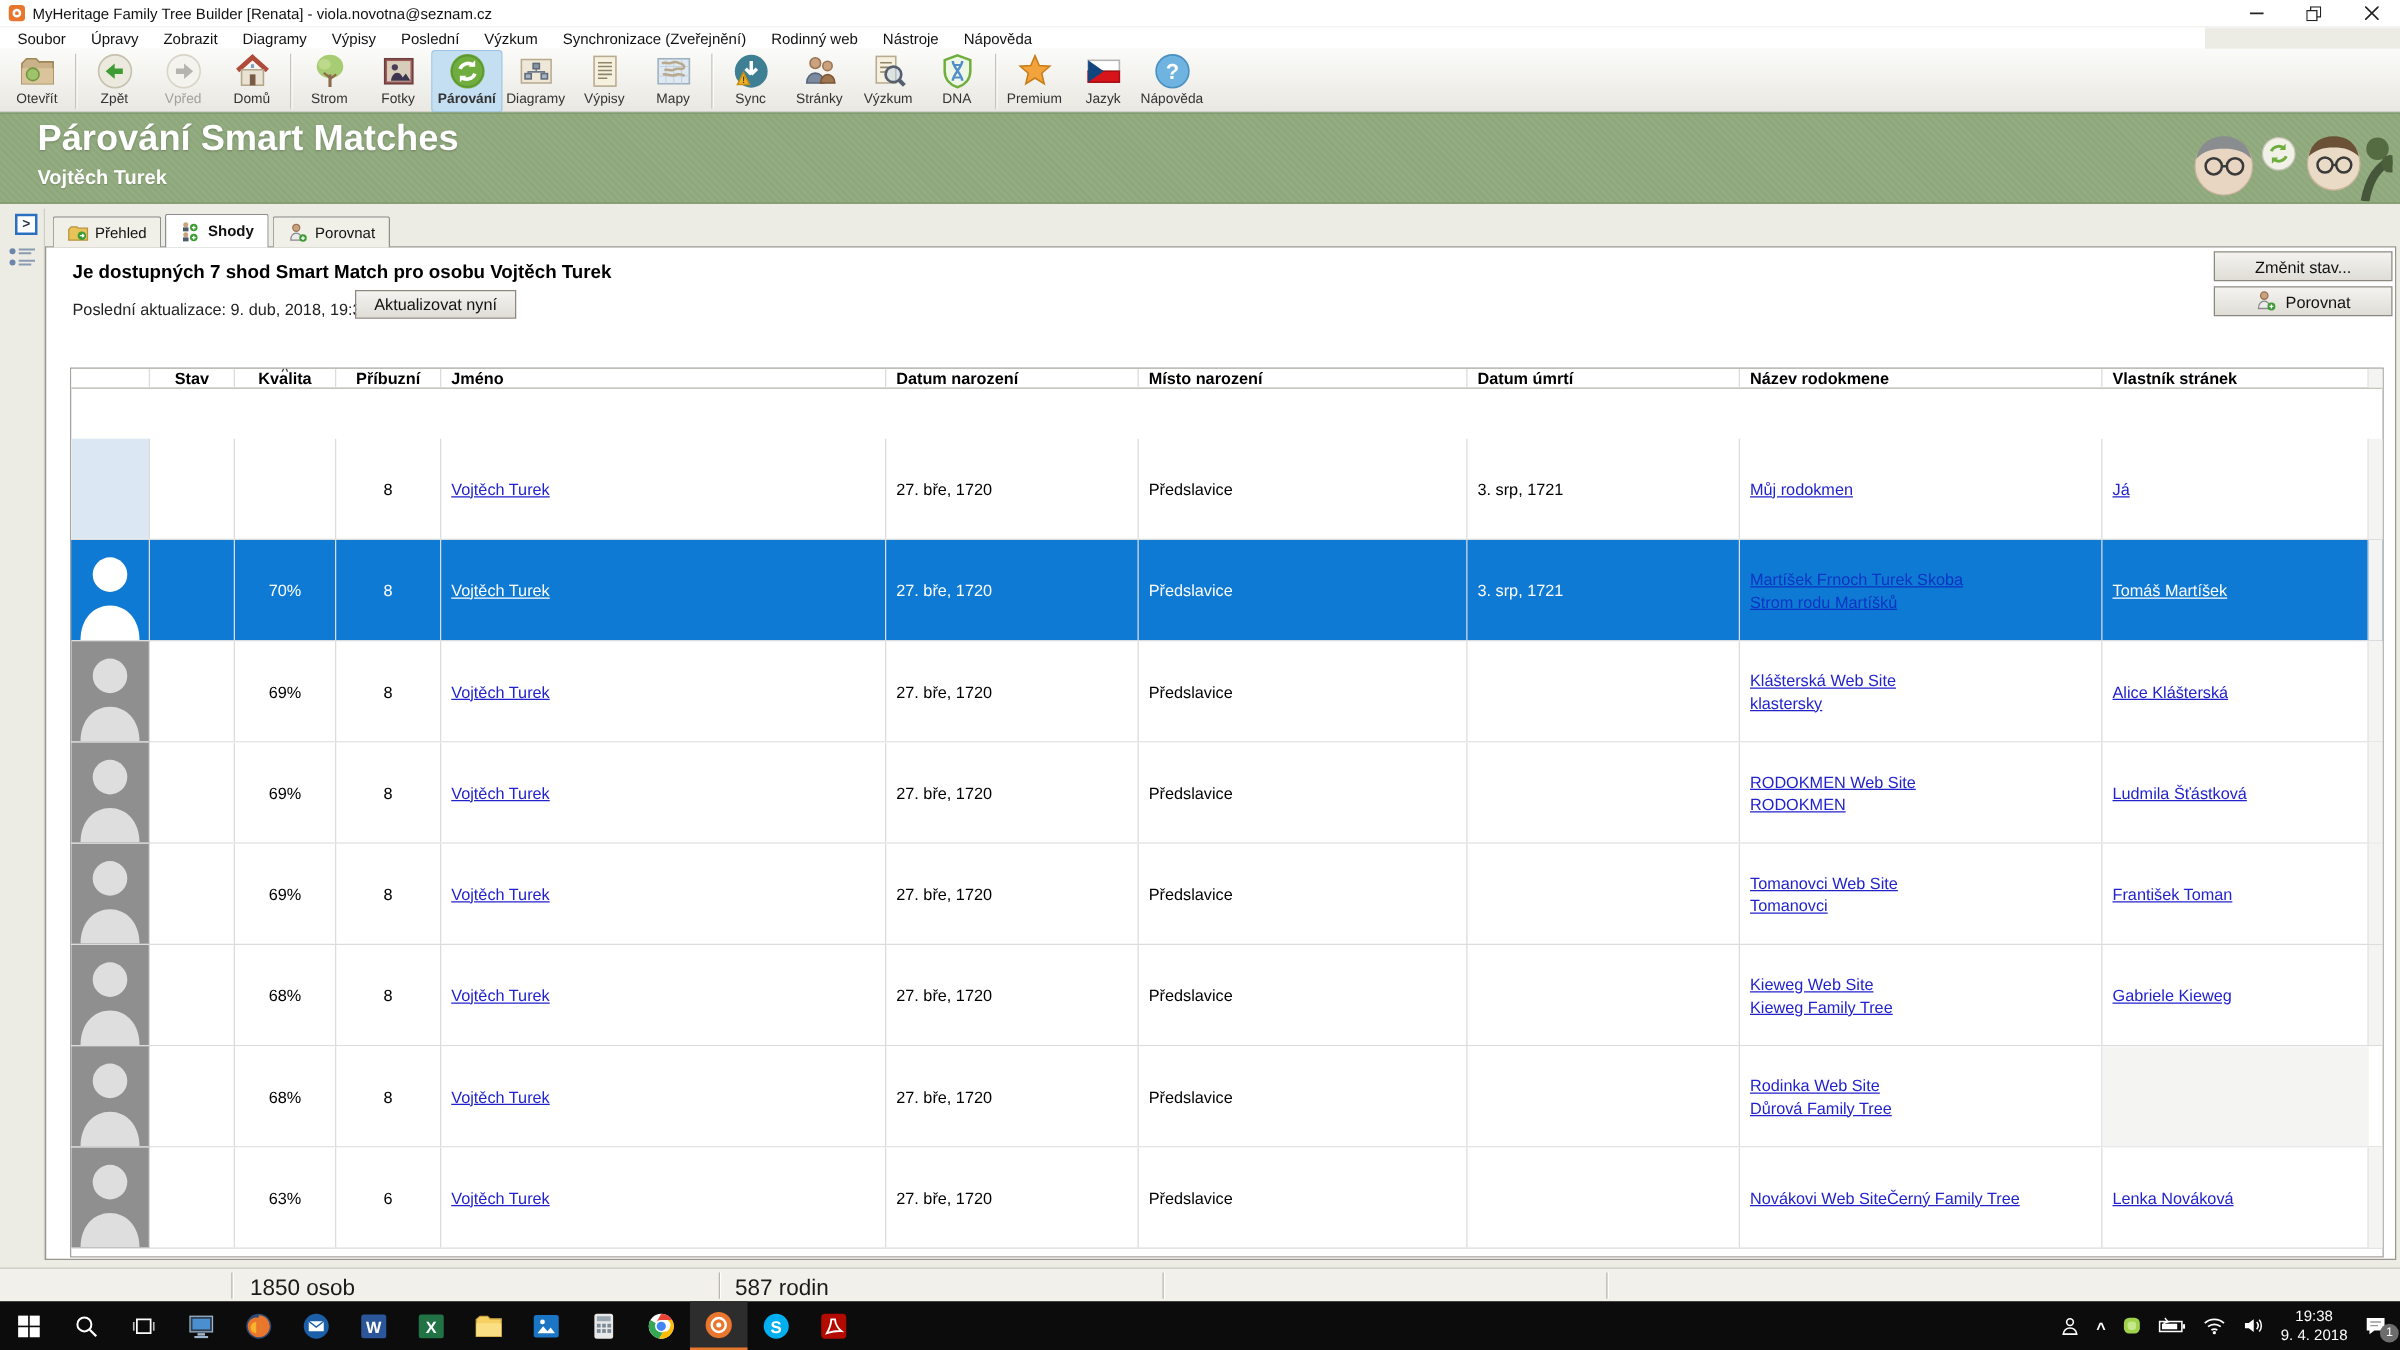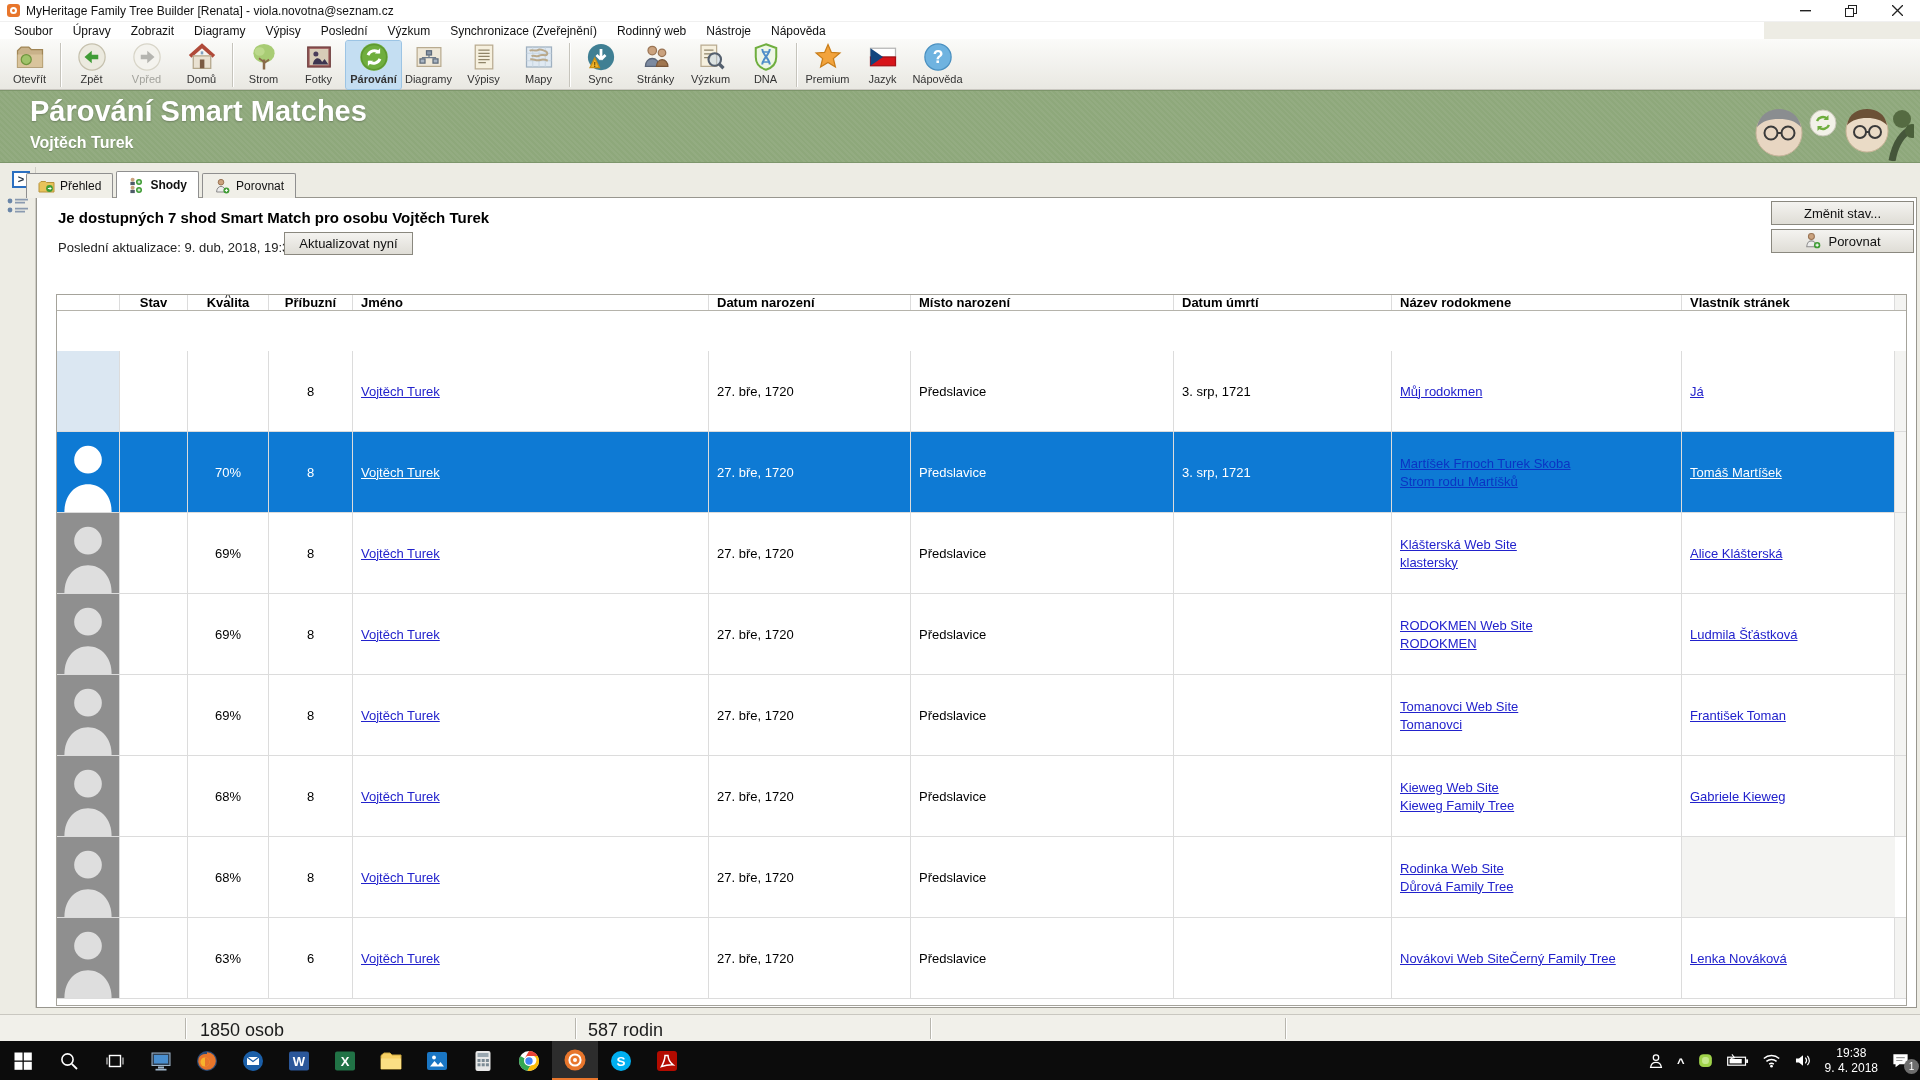--- a/index.html
+++ b/index.html
@@ -48,21 +48,21 @@
 
   
   .sidebar{position:absolute;left:0;top:167px;width:36px;height:841px;background:#edece4;
            border-right:1px solid #cfcdc5;}
   .sb-toggle{position:absolute;left:12px;top:4px;width:18px;height:17px;background:#fff;
              border:2px solid #2a6fc0;font-size:11px;font-weight:bold;color:#234;
              display:flex;align-items:center;justify-content:center;line-height:1;}
   .sb-people{position:absolute;left:6px;top:30px;width:24px;height:20px;}
 
   
-  .tabstrip{position:absolute;left:26px;top:171px;height:27px;display:flex;align-items:flex-end;z-index:3;}
+  .tabstrip{position:absolute;left:42px;top:171px;height:27px;display:flex;align-items:flex-end;z-index:3;}
   .tab{display:flex;align-items:center;gap:5px;height:25px;padding:0 11px;margin-right:3px;
        background:#f0efe8;border:1px solid #8f8f8f;border-bottom:none;border-radius:2px 2px 0 0;
        font-size:12px;color:#111;}
   .tab .icon svg{width:17px;height:17px;display:block;}
   .tab.active{height:27px;background:#fff;font-weight:bold;position:relative;z-index:4;}
 
   
   .panel{position:absolute;left:36px;top:197px;width:1881px;height:811px;background:#fff;
          border:1px solid #98968e;z-index:2;}
   .headline{position:absolute;left:21px;top:11px;font-size:15px;font-weight:bold;color:#000;}

